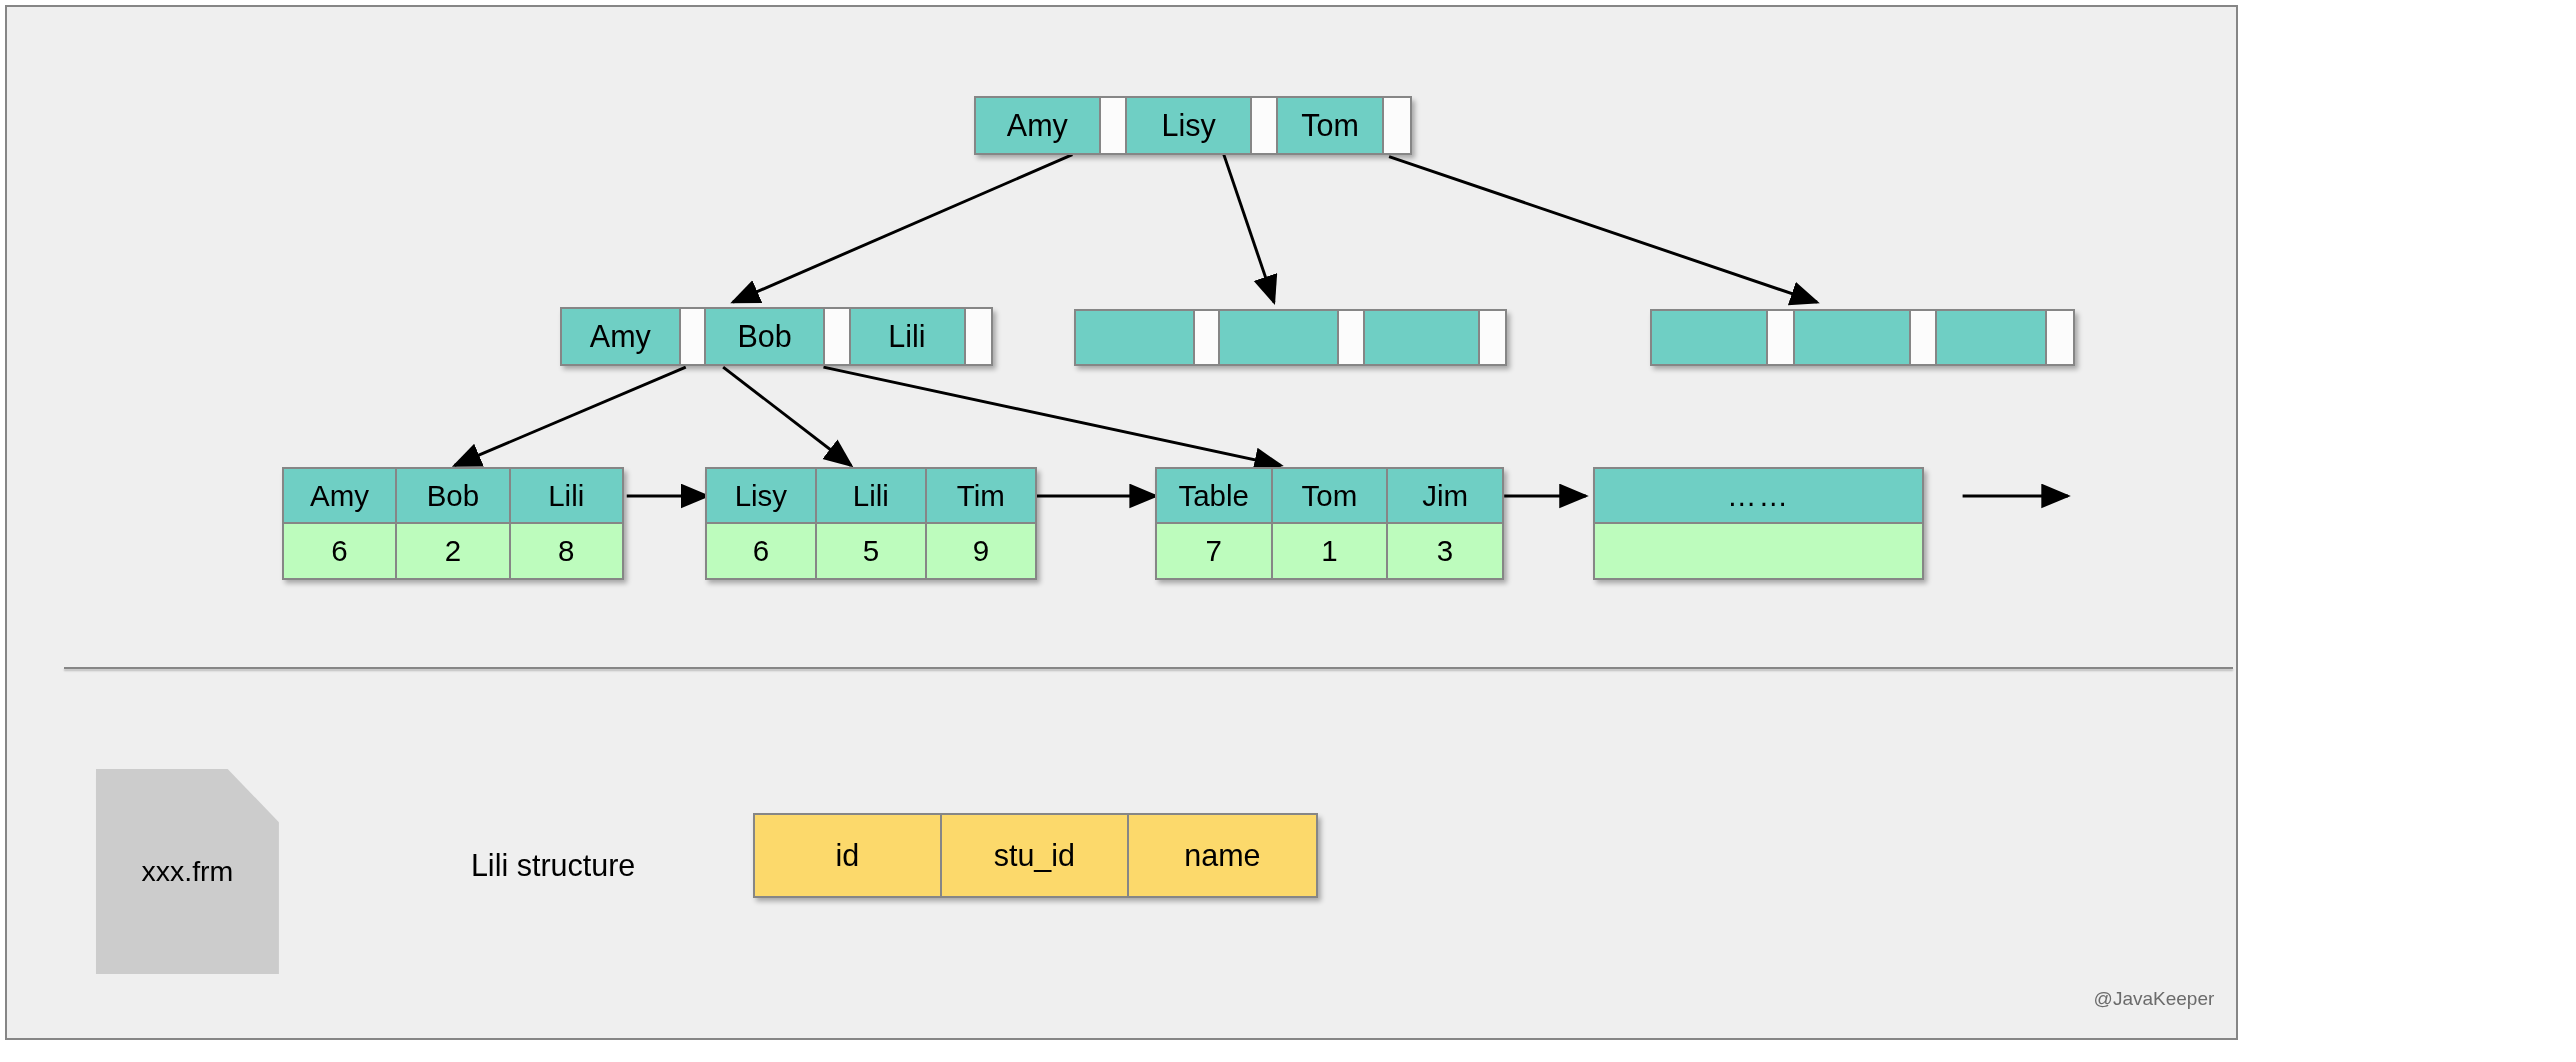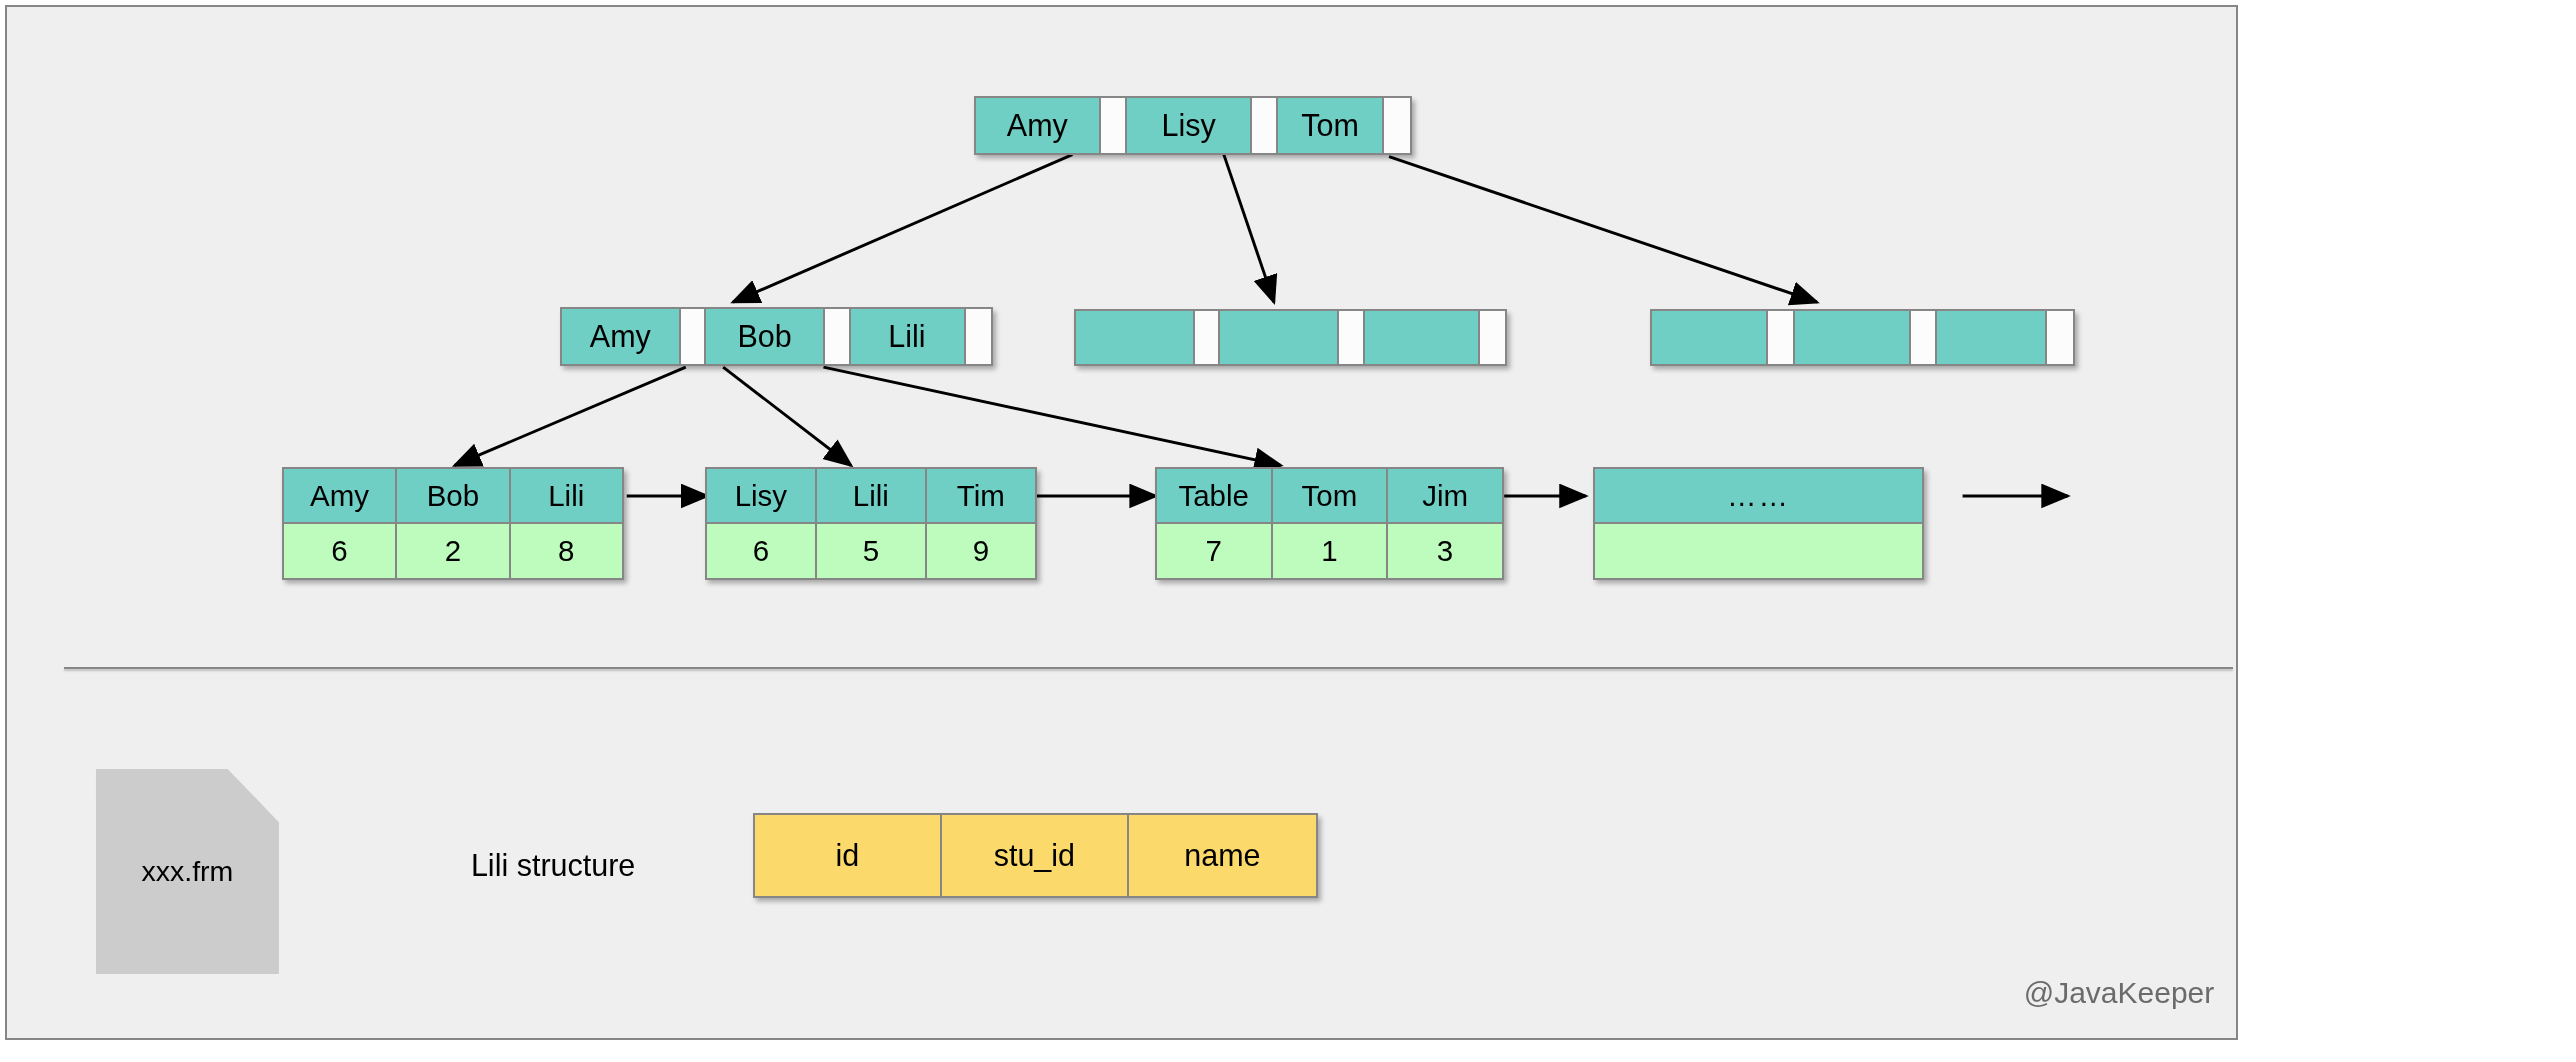--- a/index.html
+++ b/index.html
@@ -166,21 +166,21 @@
     box-sizing: border-box;
     width: 187px;
   }
   #schema-row .schema-cell:last-child { border-right: none; }
 
   
   #watermark {
     position: absolute;
     right: 21.6px;
     bottom: 27.5px;
-    font-size: 30px;
+    font-size: 19px;
     color: #6b6b6b;
     white-space: nowrap;
   }
 </style>
 </head>
 <body>
 
 <div id="root">
   <div id="canvas">
 

